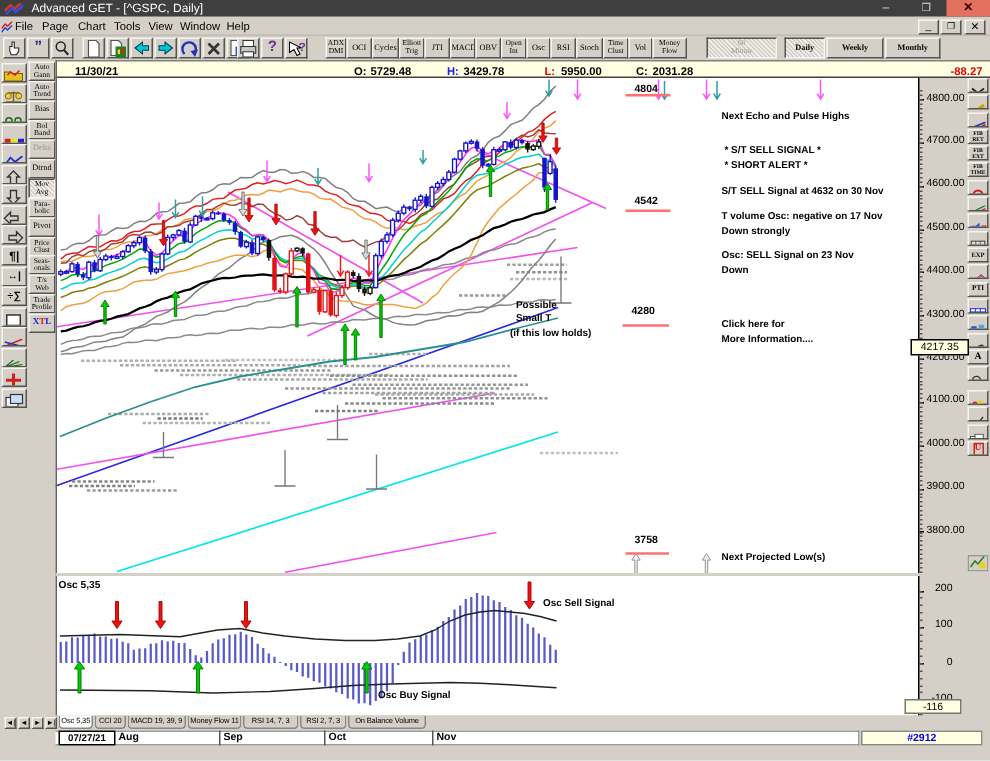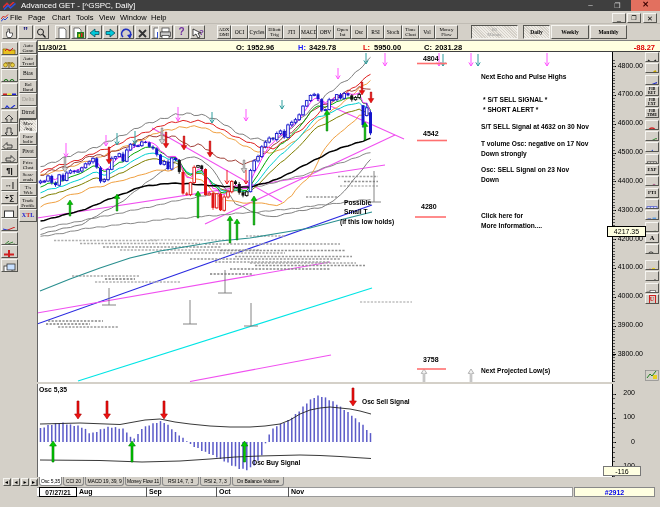--- a/index.html
+++ b/index.html
@@ -279,23 +279,23 @@
       </div>
 <div class="btn" style="left:19px;top:156px;width:18px;height:13px">
         <div class="tb" style="margin-top:1px;color:#000">Trade<br>Profile</div>
       </div>
 <div class="btn" style="left:19px;top:169px;width:18px;height:13px">
         <div class="tb" style="margin-top:3px;font-size:6px;font-weight:bold"><span style="color:#2020d0">X</span><span style="color:#d02020">T</span><span style="color:#2020d0">L</span></div>
       </div>
 </div>
 
 <div id="infobar" class="abs">
-  <span style="left:1px">11/30/21</span>
+  <span style="left:13px">11/30/21</span>
   <span style="left:199px">O:</span>
-      <span style="left:210px">1952.96</span>
+      <span style="left:210px">5729.48</span>
   <span style="left:261px;color:#1a1aff">H:</span>
       <span style="left:272px">3429.78</span>
   <span style="left:326px;color:#e00000">L:</span>
       <span style="left:337px">5950.00</span>
   <span style="left:387px">C:</span>
       <span style="left:398px">2031.28</span>
   <span style="right:5px;color:#e00000">-88.27</span>
 </div>
 
 <svg width="575" height="330" viewBox="0 0 575 330" style="position:absolute;left:37px;top:52px;background:#fff">

